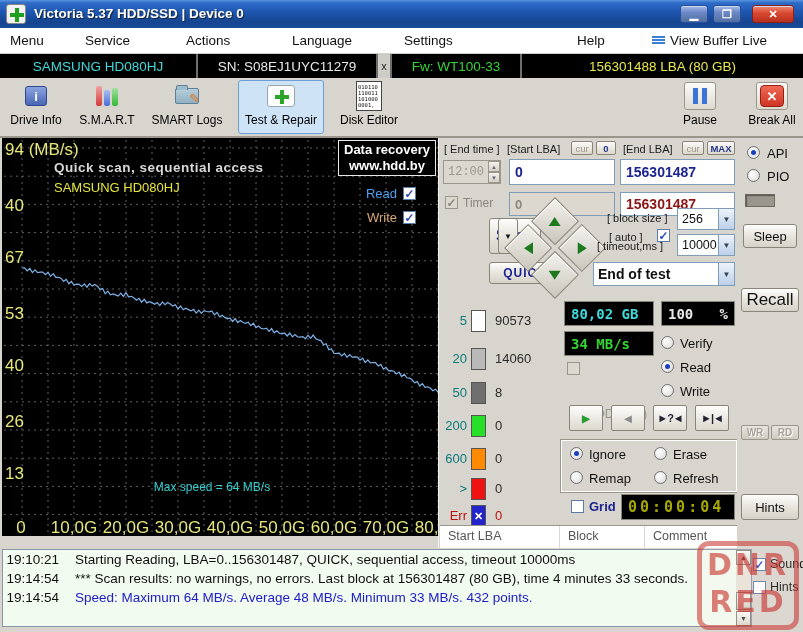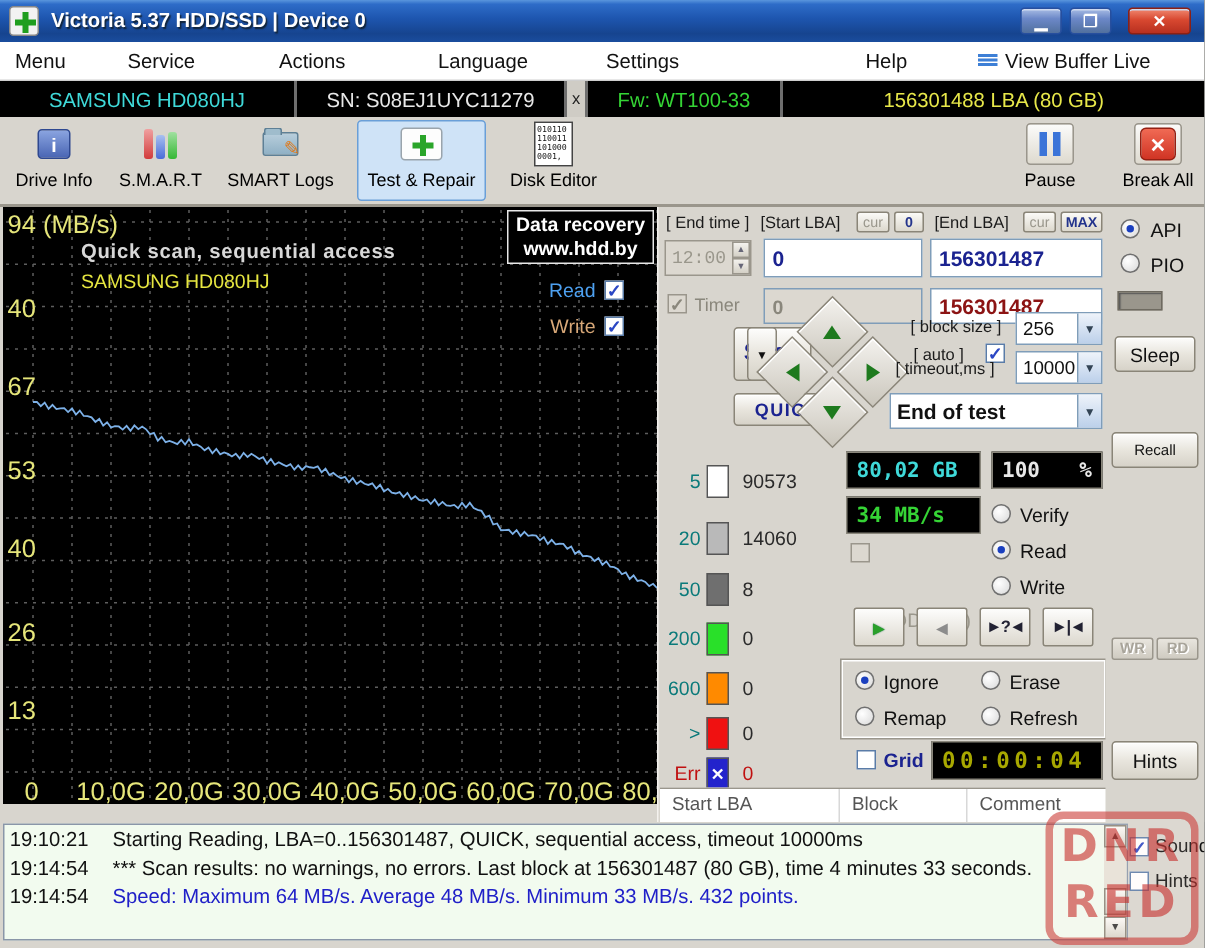--- a/index.html
+++ b/index.html
@@ -255,20 +255,21 @@
       <span class="cb" style="position:static">
           <span class="mark">✓</span>
         </span>
     </div>
     <div class="abs legend-row" style="top:72px">
       <span style="color:#d8a878">Write</span>
       <span class="cb" style="position:static">
           <span class="mark">✓</span>
         </span>
     </div>
+    <div class="abs g-note">Max speed = 64 MB/s</div>
   <span class="tick" style="left: 3px; top: 2px;">94 (MB/s)</span>
       <span class="tick" style="left: 3px; top: 58px;">40</span>
       <span class="tick" style="left: 3px; top: 110px;">67</span>
       <span class="tick" style="left: 3px; top: 166px;">53</span>
       <span class="tick" style="left: 3px; top: 218px;">40</span>
       <span class="tick" style="left: 3px; top: 274px;">26</span>
       <span class="tick" style="left: 3px; top: 326px;">13</span>
       <span class="tick" style="left: 20px; top: 380px; transform: translateX(-60%);">0</span>
       <span class="tick" style="left: 72px; top: 380px; transform: translateX(-50%);">10,0G</span>
       <span class="tick" style="left: 124px; top: 380px; transform: translateX(-50%);">20,0G</span>
@@ -440,21 +441,21 @@
 
   <div class="abs sidecol">
     <span class="radio" style="left:10px;top:8px">
         <span class="dot"></span>
       </span>
     <span class="rlabel" style="left:30px;top:8px">API</span>
     <span class="radio" style="left:10px;top:31px"></span>
     <span class="rlabel" style="left:30px;top:31px">PIO</span>
     <div class="ledrect"></div>
     <div class="btn" style="left:6px;top:86px;width:54px;height:24px;font-size:13px">Sleep</div>
-    <div class="btn" style="left:4px;top:150px;width:58px;height:24px;font-size:10px">Recall</div>
+    <div class="btn" style="left:4px;top:150px;width:58px;height:24px;font-size:17px">Recall</div>
     <div class="tinybtn" style="left:4px;top:287px">WR</div>
     <div class="tinybtn" style="left:34px;top:287px">RD</div>
     <div class="btn" style="left:4px;top:356px;width:58px;height:26px;font-size:13px">Hints</div>
   </div>
 
   <div class="abs logbox" id="log-lines">
       <div class="log-line">
         <span class="log-time">19:10:21</span>
         <span class="log-text" style="color: rgb(16, 16, 16);">Starting Reading, LBA=0..156301487, QUICK, sequential access, timeout 10000ms</span>
       </div>

